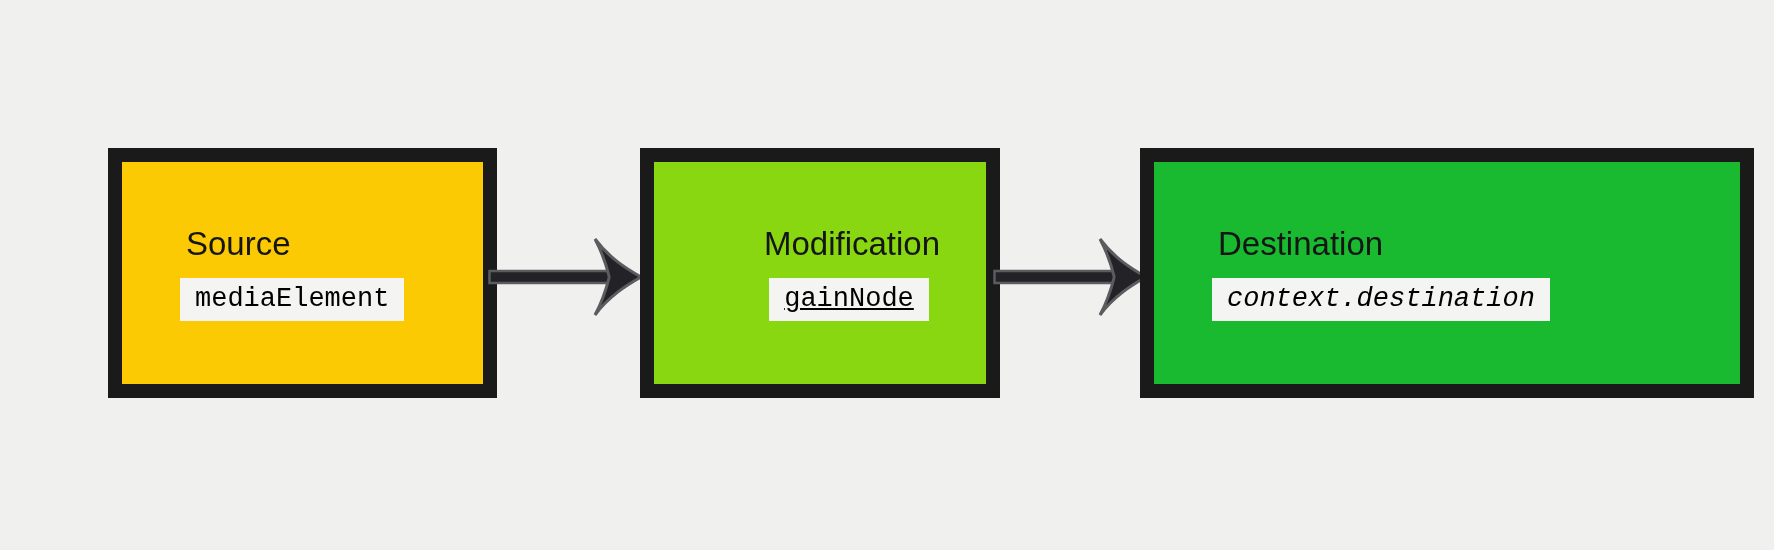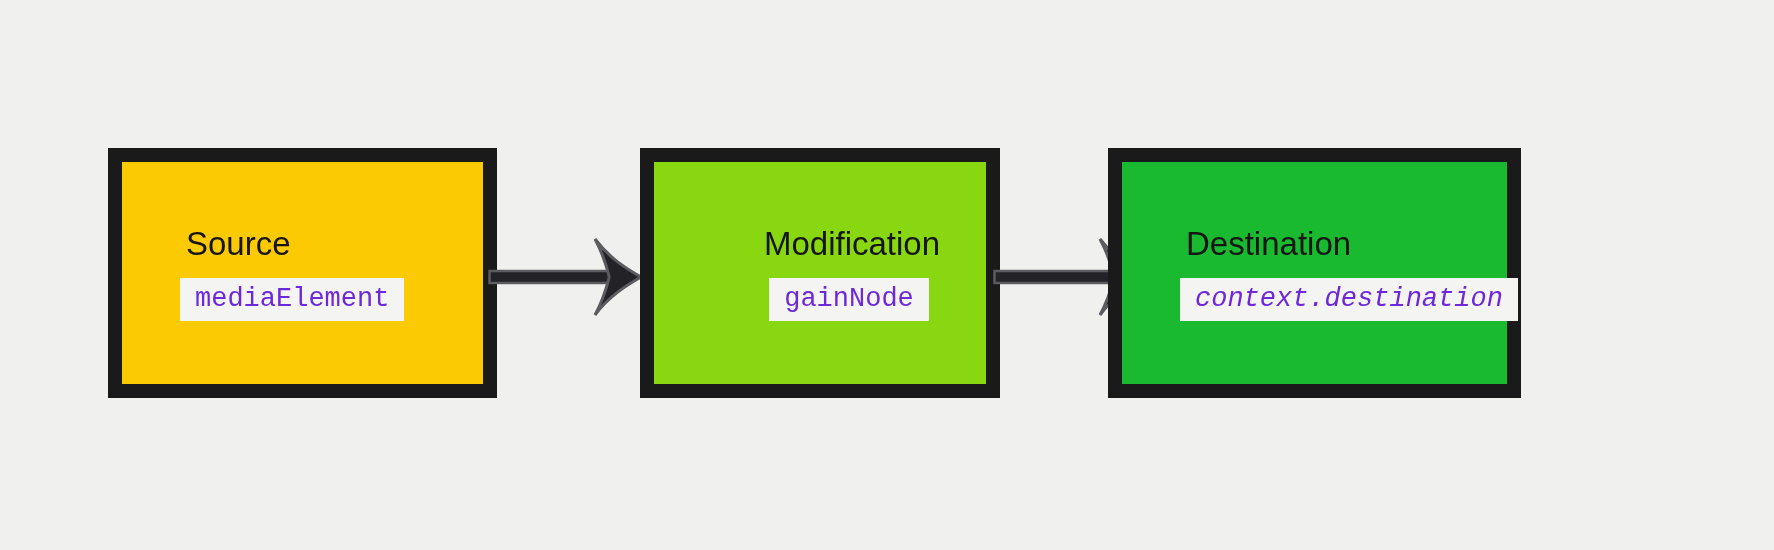--- a/index.html
+++ b/index.html
@@ -21,35 +21,35 @@
     box-sizing: border-box;
     border: 14px solid #1a1a1a;
     display: flex;
     flex-direction: column;
     justify-content: center;
     align-items: flex-start;
     padding-left: 58px;
   }
   .node--source      { left: 108px;  width: 389px; }
   .node--modification{ left: 640px;  width: 360px; align-items: center; }
-  .node--destination { left: 1108px; width: 413px; }
+  .node--destination { left: 1140px; width: 614px; }
   .node-label {
     font-size: 33px;
     line-height: 1.15;
     font-weight: 400;
     color: #151515;
     margin: 0 0 16px 6px;
     white-space: nowrap;
   }
   .code-chip {
     display: inline-block;
     font-family: "Liberation Mono", monospace;
     font-size: 27px;
     line-height: 1;
-    color: #6d28d9;
+    color: #000000;
     padding: 8px 15px;
     white-space: nowrap;
   }
   .arrow {
     position: absolute;
     top: 225px;
     width: 160px;
     height: 105px;
   }
   .arrow--1 { left: 488px; }
@@ -70,21 +70,21 @@
     <path d="M 153 52
              C 139 44 121 33 107 14
              C 116 31 119 43 121 51
              L 121 53
              C 119 61 116 73 107 90
              C 121 71 139 60 153 52 Z" stroke-width="3" stroke-linejoin="miter" fill="#232327" stroke="#5c5c60"></path>
   </svg>
 
   <div class="node node--modification" style="background: rgb(136, 215, 17);">
     <div class="node-label">Modification</div>
-    <code class="code-chip" style="background: rgb(244, 244, 242);">gainNode</code>
+    <code class="code-chip" style="background: rgb(244, 244, 242); text-decoration: underline;">gainNode</code>
   </div>
 
   <svg class="arrow arrow--2" viewBox="0 0 160 105" aria-hidden="true">
     <rect x="1.5" y="46" width="121" height="12" stroke-width="2.5" fill="#232327" stroke="#5c5c60"></rect>
     <path d="M 153 52
              C 139 44 121 33 107 14
              C 116 31 119 43 121 51
              L 121 53
              C 119 61 116 73 107 90
              C 121 71 139 60 153 52 Z" stroke-width="3" stroke-linejoin="miter" fill="#232327" stroke="#5c5c60"></path>

